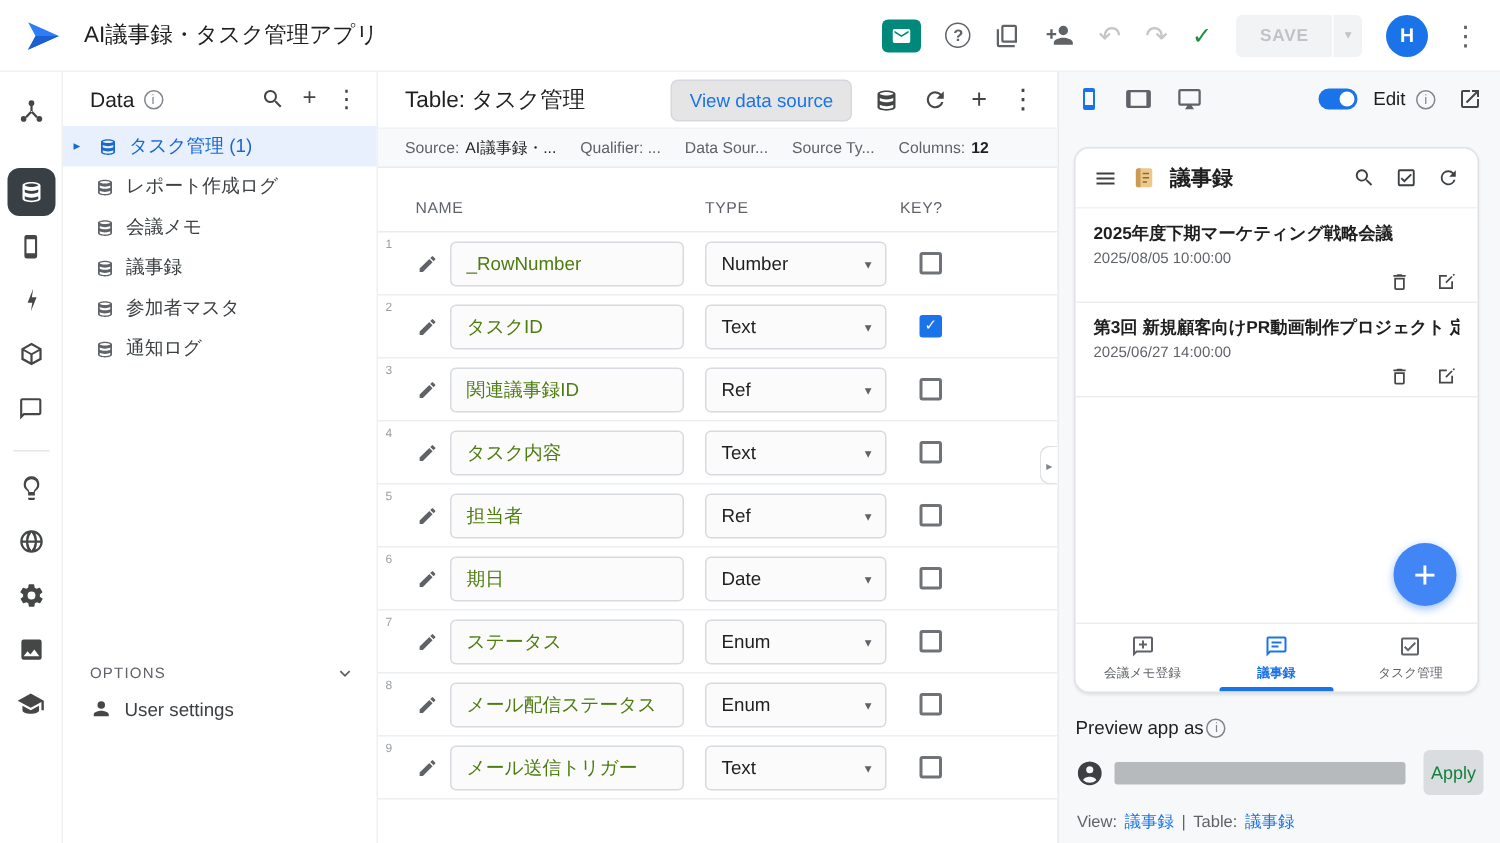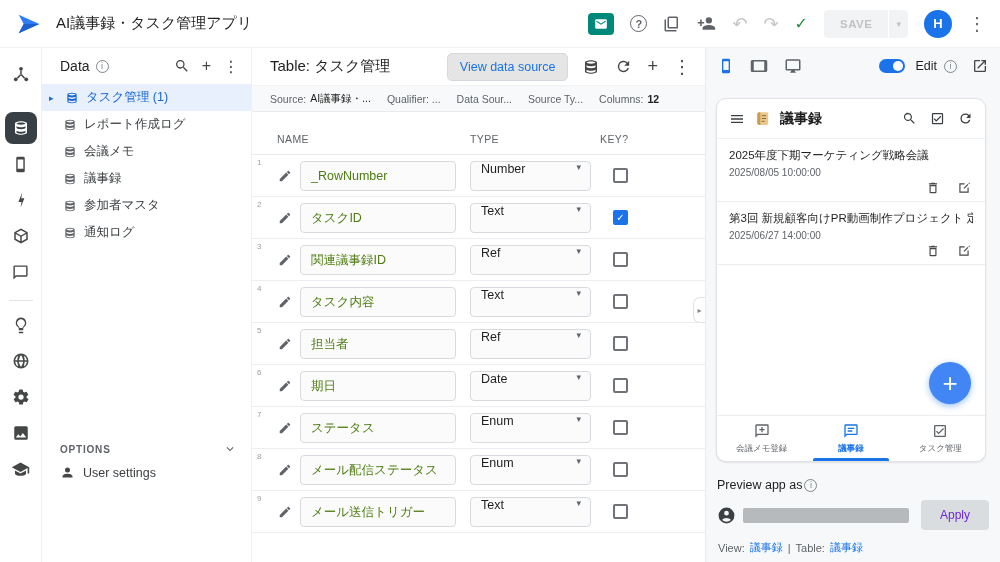--- a/index.html
+++ b/index.html
@@ -35,21 +35,21 @@
 #data-panel{position:absolute;left:42px;top:48px;bottom:0;width:210px;background:#fff;border-right:1px solid #eef0f1}
 .dp-header{height:36px;display:flex;align-items:center;padding:0 12px 0 18px;gap:6px}
 .dp-title{font-size:14px;font-weight:500;color:#1f1f1f}
 .dp-actions{margin-left:auto;display:flex;align-items:center;gap:12px;color:#444746}
 .dp-actions .glyph-ic{font-size:16px;cursor:pointer}
 .dp-item{height:27px;display:flex;align-items:center;gap:7px;padding-left:21px;font-size:12.5px;color:#3c4043;cursor:pointer;white-space:nowrap}
 .dp-item svg{color:#5f6368}
 .dp-item.selected{background:#e8f0fe;color:#1967d2;padding-left:7px;font-weight:500}
 .dp-item.selected svg{color:#1967d2}
 .dp-arrow{font-size:9px;color:#1967d2;width:9px;flex:none}
-.dp-options{position:absolute;left:0;right:0;top:394px;display:flex;align-items:center;justify-content:space-between;padding:0 14px 0 18px;color:#5f6368;font-size:10px;font-weight:700;letter-spacing:.8px;cursor:pointer}
+.dp-options{position:absolute;left:0;right:0;top:394px;display:flex;align-items:center;justify-content:space-between;padding:0 14px 0 18px;color:#5f6368;font-size:10px;font-weight:400;letter-spacing:.8px;cursor:pointer}
 .dp-options svg{color:#5f6368}
 .dp-user{position:absolute;left:18px;top:417px;display:flex;align-items:center;gap:8px;font-size:12.5px;color:#3c4043;cursor:pointer}
 .dp-user svg{color:#444746}
 
 
 #table-panel{position:absolute;left:252px;top:48px;bottom:0;width:453px;background:#fff;overflow:hidden}
 .tp-header{height:37px;display:flex;align-items:center;padding:0 14px 0 18px}
 .tp-title{font-size:15px;color:#1f1f1f;white-space:nowrap}
 .vds-btn{margin-left:auto;margin-right:14px;border:1px solid #d5d8dc;background:#e5e5e5;color:#1a73e8;font-size:12.5px;font-weight:400;padding:6px 12px;border-radius:5px;cursor:pointer;white-space:nowrap}
 .tp-icons{display:flex;align-items:center;gap:15px;color:#444746}
@@ -58,21 +58,21 @@
 .m-val{color:#1f1f1f;margin-left:4px}
 .m-val.strong{font-weight:700}
 .m-gap{margin-left:16px}
 .tp-cols{position:relative;height:43px;border-bottom:1px solid #e9ebed;font-size:10.5px;color:#5f6368;letter-spacing:.4px}
 .tp-cols span{position:absolute;bottom:9px}
 .col-name{left:25px}.col-type{left:218px}.col-key{left:348px}
 .trow{position:relative;height:42px;border-bottom:1px solid #eceef0}
 .rownum{position:absolute;left:5px;top:3px;font-size:8px;color:#9aa0a6}
 .row-pencil{position:absolute;left:26px;top:14px;color:#5f6368;cursor:pointer}
 .namebox{position:absolute;left:48px;top:6px;width:156px;height:30px;border:1px solid #d7dade;background:#fbfbfc;border-radius:4px;display:flex;align-items:center;padding:0 10px;font-size:12.5px;color:#4d7c0f;cursor:text;overflow:hidden;white-space:nowrap}
-.typebox{position:absolute;left:218px;top:6px;width:121px;height:30px;border:1px solid #d7dade;background:#fbfbfc;border-radius:4px;display:flex;align-items:flex-start;justify-content:space-between;padding:0 9px 0 10px;font-size:12.5px;color:#1f1f1f;cursor:pointer}
+.typebox{position:absolute;left:218px;top:6px;width:121px;height:30px;border:1px solid #d7dade;background:#fbfbfc;border-radius:4px;display:flex;align-items:center;justify-content:space-between;padding:0 9px 0 10px;font-size:12.5px;color:#1f1f1f;cursor:pointer}
 .tcaret{font-size:9px;color:#5f6368}
 .cb{position:absolute;left:361px;top:13px;width:15px;height:15px;border:2px solid #6f7377;border-radius:2px;background:#fff;cursor:pointer}
 .cb.checked{border-color:#1a73e8;background:#1a73e8;color:#fff;display:flex;align-items:center;justify-content:center;font-size:10px;font-weight:700}
 
 
 #collapse-tab{position:absolute;left:693px;top:297px;width:12px;height:26px;background:#fff;border:1px solid #e0e2e5;border-right:none;border-radius:7px 0 0 7px;display:flex;align-items:center;justify-content:center;color:#80868b;font-size:8px;cursor:pointer;z-index:6}
 
 
 #preview-panel{position:absolute;left:705px;top:48px;right:0;bottom:0;background:#f7f8f9;border-left:1px solid #e9ebed}
 .device-bar{height:36px;display:flex;align-items:center;padding:0 12px;gap:16px;color:#5f6368}
@@ -82,33 +82,33 @@
 .toggle{width:26px;height:14px;border-radius:8px;background:#1a73e8;position:relative;cursor:pointer;margin-right:3px}
 .toggle::after{content:"";position:absolute;top:2px;right:2px;width:10px;height:10px;border-radius:50%;background:#fff}
 .edit-label{font-size:12.5px;color:#1f1f1f}
 .open-ic{color:#444746;margin-left:8px;cursor:pointer}
 .phone{position:absolute;left:10px;top:50px;width:270px;height:364px;background:#fff;border:1px solid #e0e2e5;border-radius:10px;box-shadow:0 1px 2px rgba(60,64,67,.12);display:flex;flex-direction:column;overflow:hidden}
 .papp-bar{height:40px;flex:none;display:flex;align-items:center;gap:9px;padding:0 12px;border-bottom:1px solid #f0f1f3}
 .papp-title{font-size:14px;font-weight:700;color:#1f1f1f}
 .papp-right{margin-left:auto;display:flex;align-items:center;gap:13px;color:#3c4043}
 .papp-right span{cursor:pointer;display:flex}
 .pli{padding:9px 12px 4px;border-bottom:1px solid #ededee;cursor:pointer}
-.pli-title{font-size:11.5px;font-weight:400;color:#1f1f1f;white-space:nowrap;overflow:hidden;max-width:244px}
+.pli-title{font-size:11.5px;font-weight:700;color:#1f1f1f;white-space:nowrap;overflow:hidden;max-width:244px}
 .pli-date{font-size:10px;color:#5f6368;margin-top:4px}
 .pli-actions{display:flex;justify-content:flex-end;gap:17px;color:#444746;padding:3px 2px 2px}
 .pli-actions span{cursor:pointer;display:flex}
 .fab{position:absolute;right:14px;bottom:57px;width:42px;height:42px;border-radius:50%;background:#4285f4;color:#fff;font-size:26px;display:flex;align-items:center;justify-content:center;box-shadow:0 2px 6px rgba(26,115,232,.45);cursor:pointer}
 .pnav{margin-top:auto;height:46px;flex:none;border-top:1px solid #ededee;display:flex}
 .pn-tab{flex:1;display:flex;flex-direction:column;align-items:center;justify-content:center;gap:4px;font-size:8.5px;color:#5f6368;cursor:pointer;position:relative;white-space:nowrap}
 .pn-tab.selected{color:#1a73e8;font-weight:700}
 .pn-tab.selected::after{content:"";position:absolute;left:7px;right:7px;bottom:0;height:3px;border-radius:2px 2px 0 0;background:#1a73e8}
 .preview-as{position:absolute;left:11px;top:430px;display:flex;align-items:center;gap:2px;font-size:12.5px;color:#1f1f1f}
 .user-row{position:absolute;left:11px;right:11px;top:452px;height:30px;display:flex;align-items:center;color:#3c4043}
 .user-bar{flex:1;height:15px;background:#b7babd;margin:0 12px 0 7px;border-radius:2px;cursor:pointer}
-.apply-btn{width:68px;height:30px;flex:none;background:#dadde0;color:#6d28d9;font-size:12px;display:flex;align-items:center;justify-content:center;border-radius:4px;cursor:default}
+.apply-btn{width:40px;height:30px;flex:none;background:#dadde0;color:#15803d;font-size:12px;display:flex;align-items:center;justify-content:center;border-radius:4px;cursor:default}
 .pv-footer{position:absolute;left:12px;top:492px;display:flex;gap:5px;font-size:11px;color:#5f6368;align-items:center}
 .pv-link{color:#1a73e8;cursor:pointer;font-weight:500}
 </style>
 </head>
 <body>
 
 <svg width="0" height="0" style="position:absolute">
   <defs>
     <symbol id="i-search" viewBox="0 0 24 24">
         <path d="M15.5 14h-.8l-.3-.3a6.5 6.5 0 1 0-.7.7l.3.3v.8l5 5 1.5-1.5-5-5zm-6 0A4.5 4.5 0 1 1 14 9.5 4.5 4.5 0 0 1 9.5 14z"></path>

